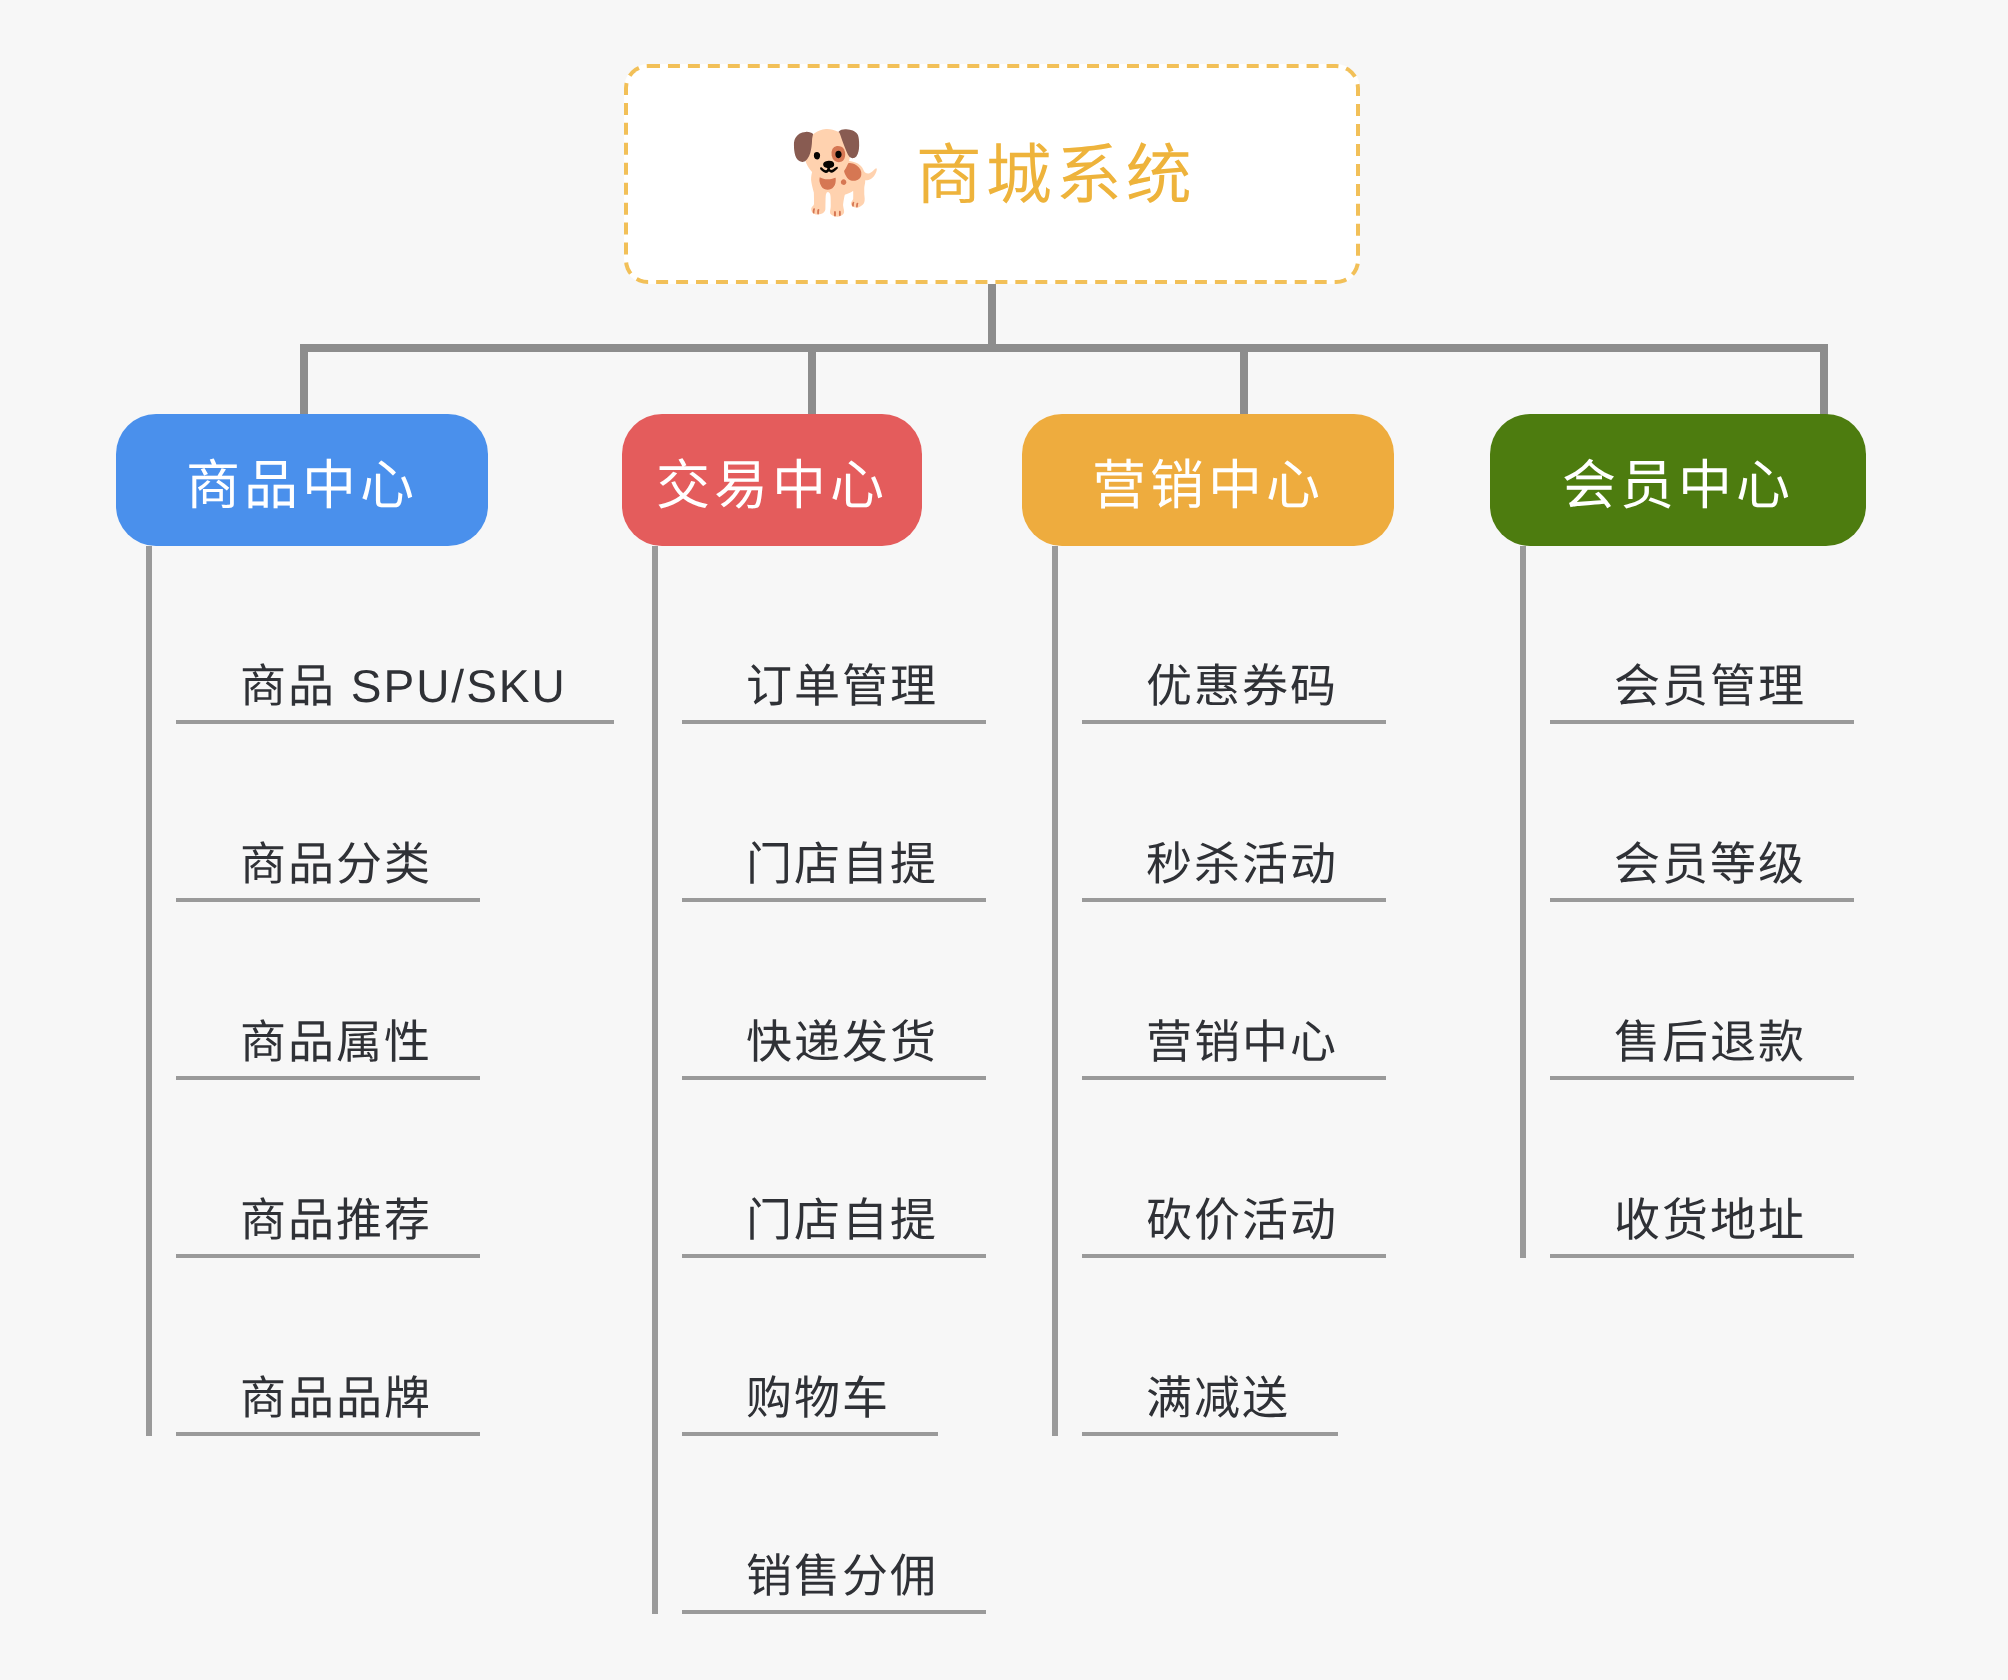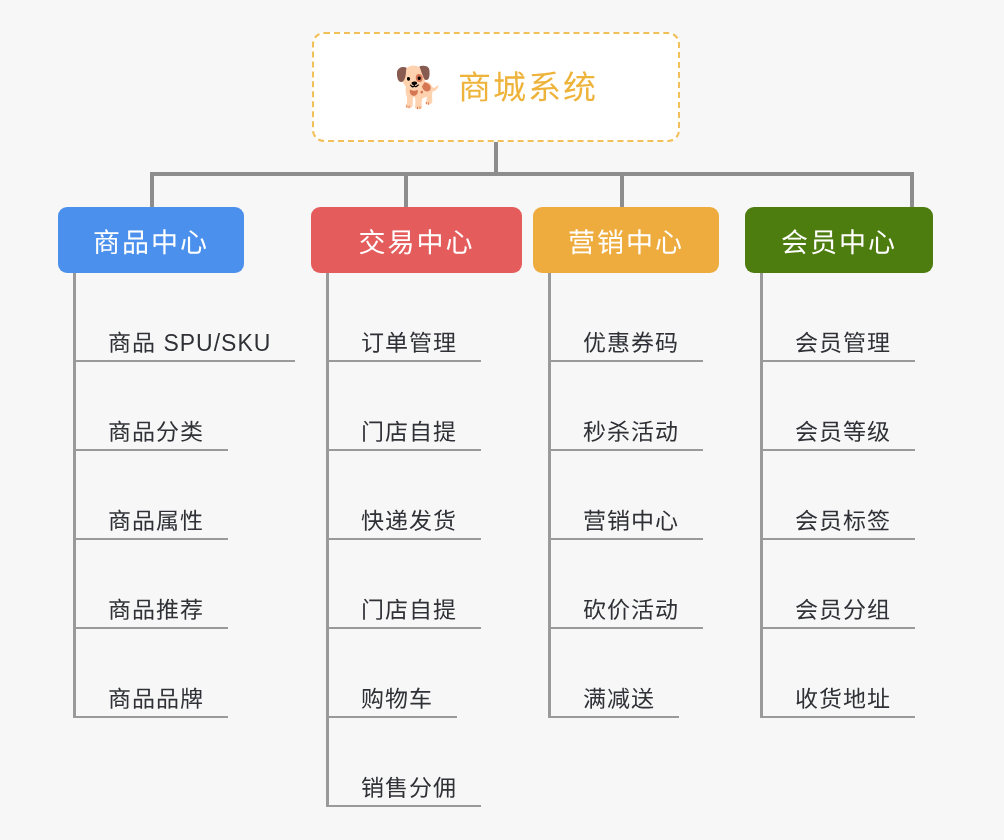--- a/index.html
+++ b/index.html
@@ -78,45 +78,45 @@
   .drop-3 { left: 620px; }
   .drop-4 { left: 910px; }
 
   
   .column {
     position: absolute;
     top: 207px;
   }
   .col-1 { left: 58px;  width: 300px; }
   .col-2 { left: 311px; width: 260px; }
-  .col-3 { left: 533px; width: 260px; }
+  .col-3 { left: 511px; width: 260px; }
   .col-4 { left: 745px; width: 250px; }
 
   .cat-header {
     box-sizing: border-box;
     height: 66px;
-    border-radius: 9px;
+    border-radius: 20px;
     display: flex;
     align-items: center;
     justify-content: center;
     color: #ffffff;
     font-size: 27px;
     letter-spacing: 2px;
     white-space: nowrap;
   }
   .col-1 .cat-header { width: 186px; background: #4a90ec; }
-  .col-2 .cat-header { width: 211px; background: #e45c5c; }
+  .col-2 .cat-header { width: 150px; background: #e45c5c; }
   .col-3 .cat-header { width: 186px; background: #eeac3e; }
   .col-4 .cat-header { width: 188px; background: #4d7c0f; }
 
   
   .leaf-list {
     position: relative;
     margin-left: 15px;
-    padding-left: 0;
+    padding-left: 12px;
     border-left: 3px solid #9a9a9a;
   }
   .leaf-item {
     position: relative;
     height: 89px;
     display: flex;
     align-items: flex-end;
   }
   .leaf-underline {
     display: inline-block;
@@ -262,26 +262,21 @@
           <span class="leaf-label">会员管理</span>
         </span>
       </div>
       <div class="leaf-item">
         <span class="leaf-underline">
           <span class="leaf-label">会员等级</span>
         </span>
       </div>
       <div class="leaf-item">
         <span class="leaf-underline">
-          <span class="leaf-label">会员标签</span>
-        </span>
-      </div>
-      <div class="leaf-item">
-        <span class="leaf-underline">
-          <span class="leaf-label">会员分组</span>
+          <span class="leaf-label">售后退款</span>
         </span>
       </div>
       <div class="leaf-item">
         <span class="leaf-underline">
           <span class="leaf-label">收货地址</span>
         </span>
       </div>
     </div>
   </div>
 

